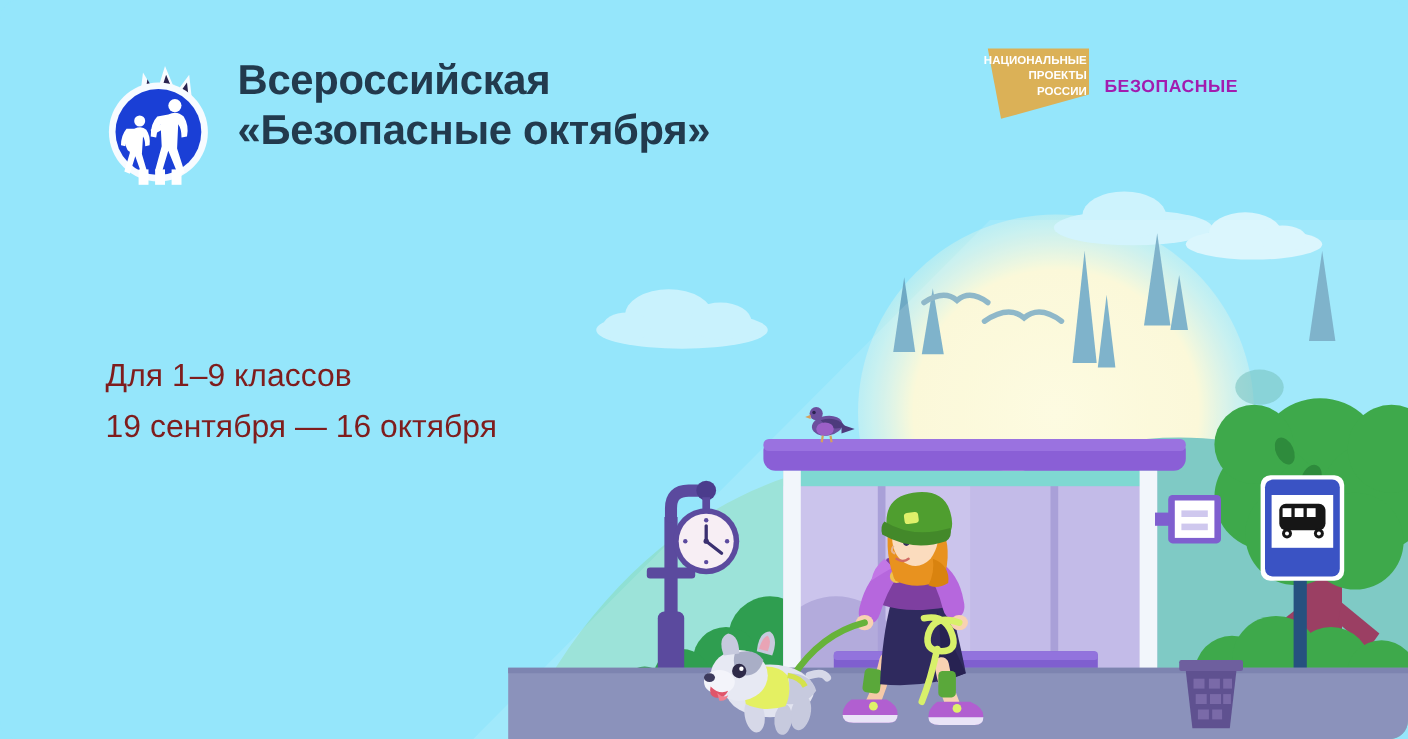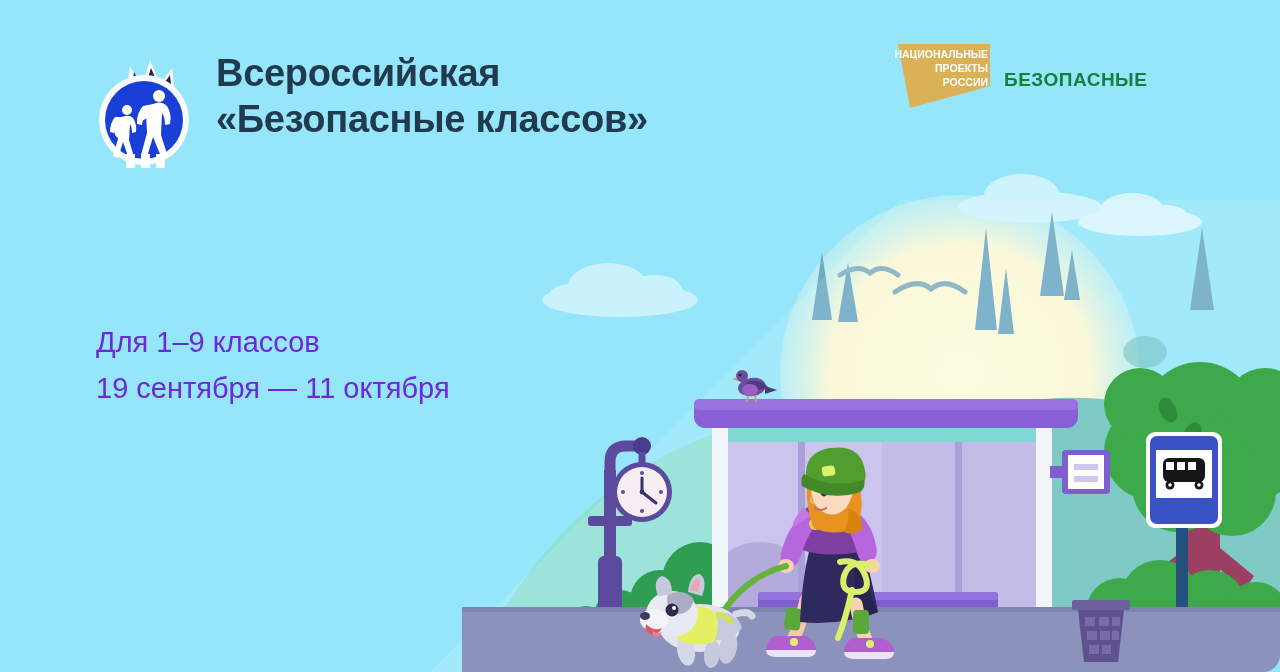--- a/index.html
+++ b/index.html
@@ -35,32 +35,32 @@
     letter-spacing:-0.3px;
   }
   #title-stack .tline { display:block; white-space:nowrap; }
 
   #np-block {
     position:absolute; left:862px; top:42px;
     display:flex; align-items:center; gap:10px;margin-left:32px;
   }
   #np-flag { width:100px; height:68px; flex:0 0 auto; }
   #np-slogan {
-    color:#15803d;
+    color:#a21caf;
     font-weight:bold;
-    font-size:19px;
+    font-size:16px;
     line-height:1.32;
     letter-spacing:0.5px;
     padding-top:8px;
   }
   #np-slogan span { display:block; white-space:nowrap; }
 
   #info-block {
     position:absolute; left:96px; top:320px;
-    color:#6d28d9;
+    color:#7f1d1d;
     font-size:29px;
     line-height:1.58;
     font-weight:normal;
   }
   #info-block span { display:block; white-space:nowrap; }
 </style>
 </head>
 <body>
 
 <div id="banner">
@@ -359,37 +359,37 @@
           <path d="M22 62 q-5 2 -4 10 q1 8 5 8 l2 -18 Z"></path>
         </g>
         <g fill="#ffffff">
           <rect x="30" y="96" width="9" height="14"></rect>
           <rect x="45" y="96" width="9" height="14"></rect>
           <rect x="60" y="96" width="9" height="14"></rect>
         </g>
       </svg>
       <div id="title-stack">
         <span class="tline">Всероссийская</span>
-        <span class="tline">«Безопасные классов»</span>
+        <span class="tline">«Безопасные октября»</span>
       </div>
     </div>
 
     <div id="np-block">
       <svg id="np-flag" viewBox="0 0 100 68">
         <path d="M4 2 L96 2 L96 44 L16 66 Z" fill="#dbb157"></path>
         <g fill="#ffffff" font-family="Liberation Sans, sans-serif" font-weight="bold">
           <text x="94" y="16" font-size="10.5" text-anchor="end">НАЦИОНАЛЬНЫЕ</text>
           <text x="94" y="30" font-size="10.5" text-anchor="end">ПРОЕКТЫ</text>
           <text x="94" y="44" font-size="10.5" text-anchor="end">РОССИИ</text>
         </g>
       </svg>
       <div id="np-slogan">
         <span>БЕЗОПАСНЫЕ</span>
       </div>
     </div>
 
     <div id="info-block">
       <span>Для 1–9 классов</span>
-      <span>19 сентября — 11 октября</span>
+      <span>19 сентября — 16 октября</span>
     </div>
 
   </div>
 </div>
 
 </body></html>

